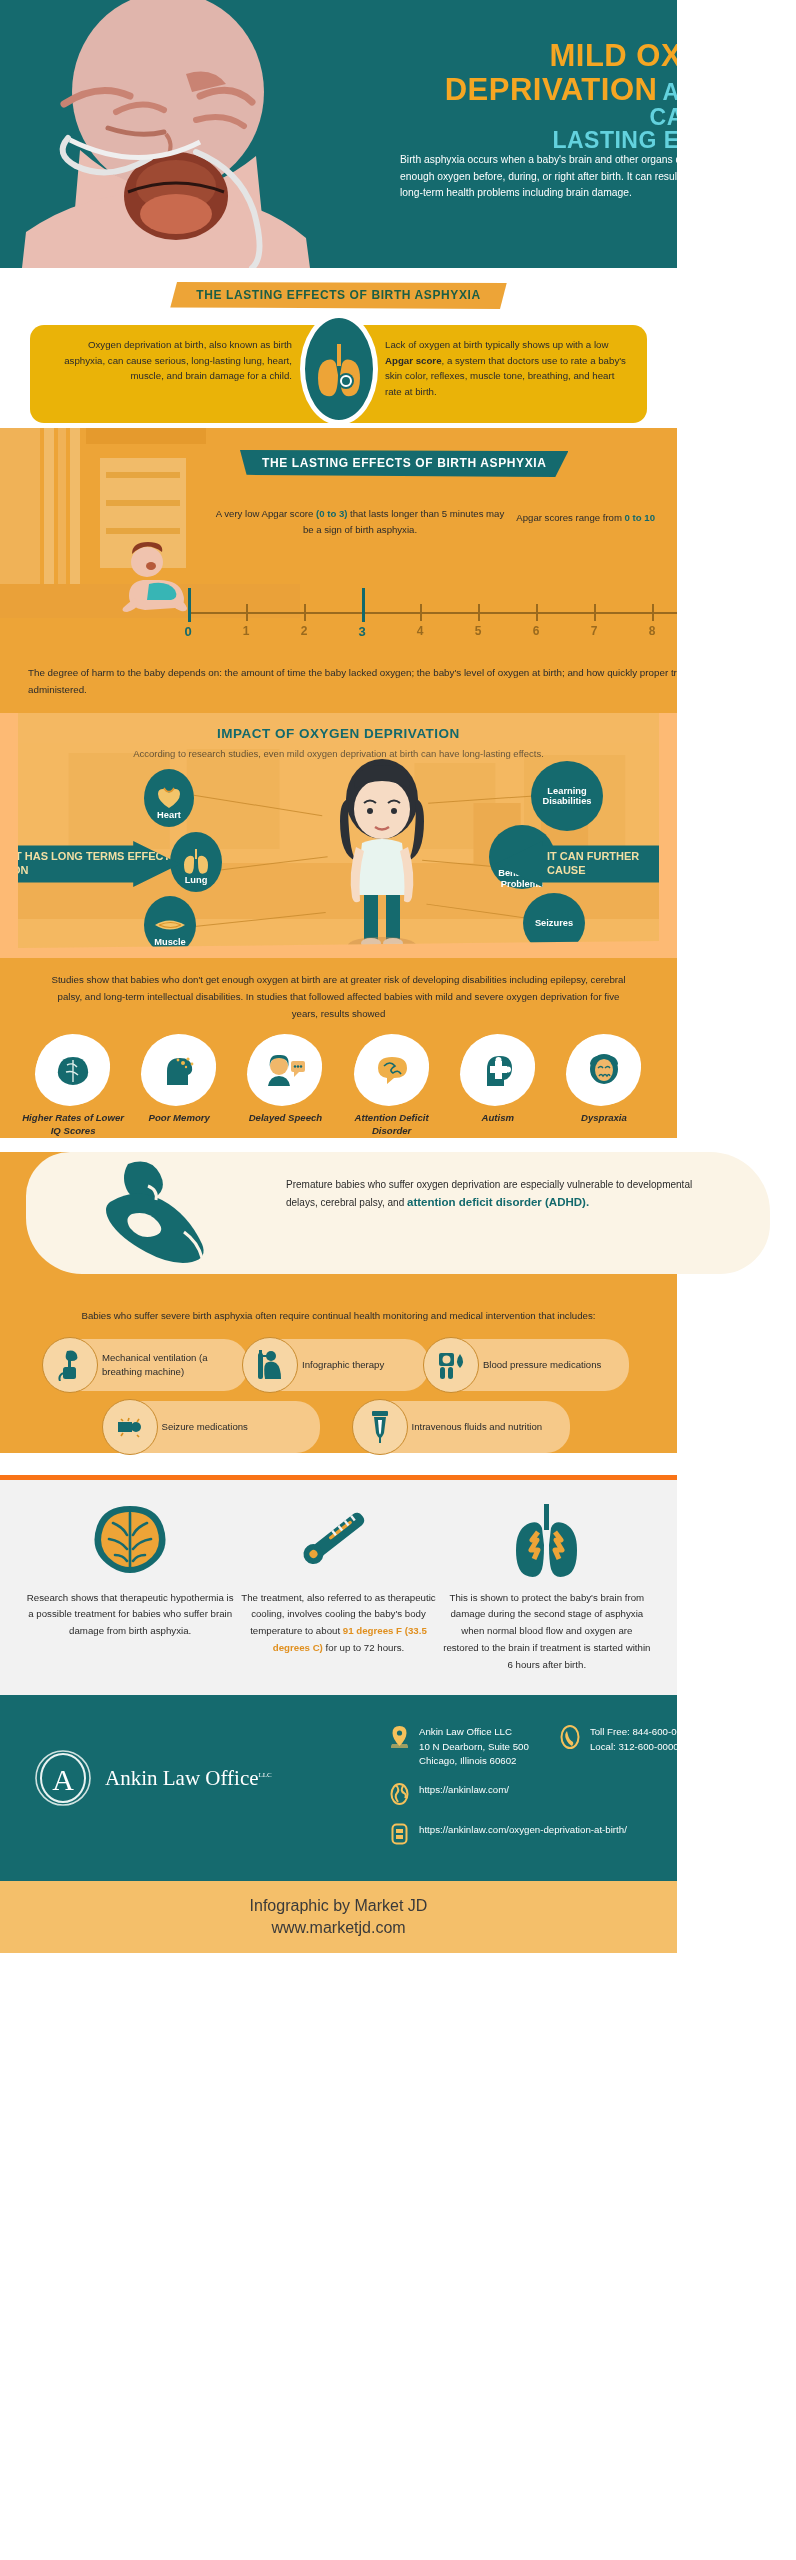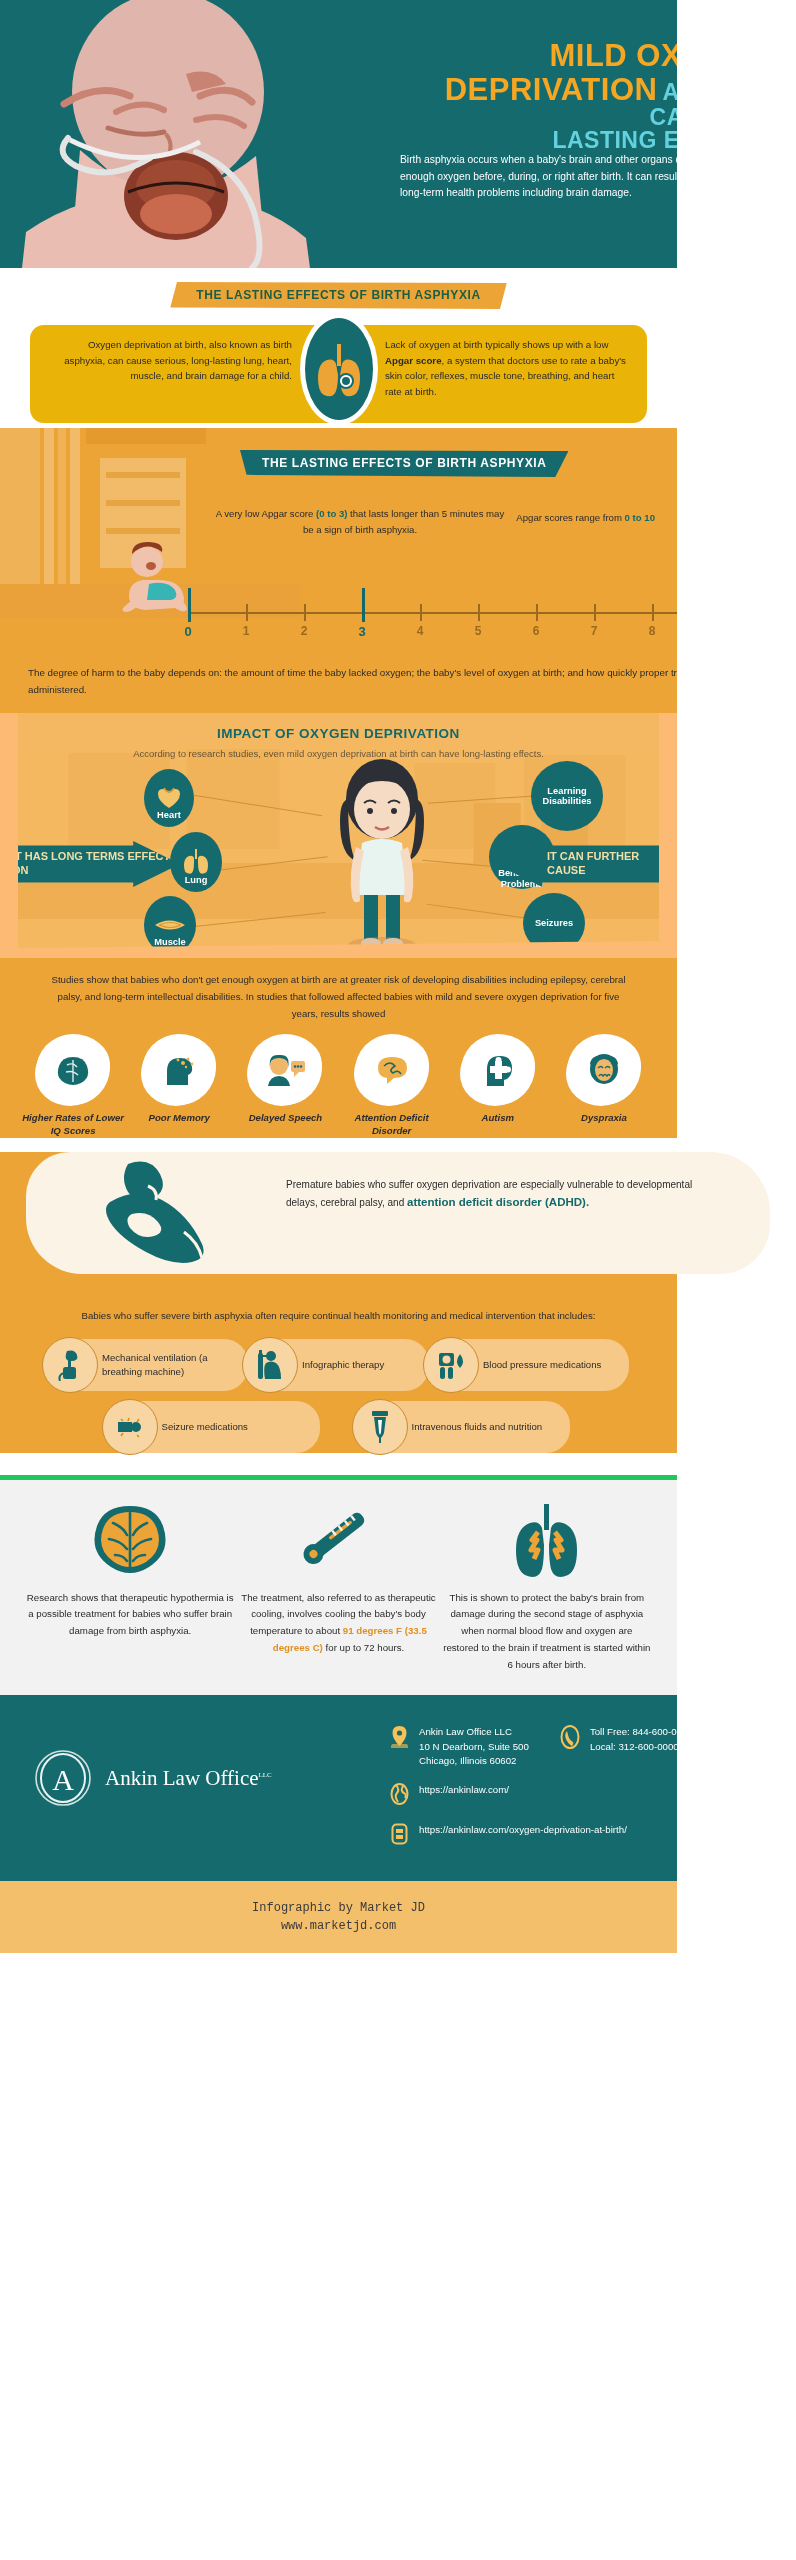--- a/index.html
+++ b/index.html
@@ -128,40 +128,40 @@
     display:flex;align-items:center;padding-left:54px;padding-right:14px;}
   .pill-ico{position:absolute;left:-6px;top:-2px;width:56px;height:56px;
     border-radius:50%;background:#F7D6A4;border:1.4px solid #C98B2E;
     display:flex;align-items:center;justify-content:center;}
   .pill-lab{font-size:9.6px;line-height:1.45;color:#2b2b2b;}
   .p1{width:232px;} .p2{width:208px;} .p3{width:232px;}
   .p4{width:212px;} .p5{width:212px;}
 
   
   .sec-hypo{background:#F2F2F2;margin-top:22px;padding:18px 26px 22px;
-    display:flex;justify-content:space-between;border-top:5px solid #22c55e;}
+    display:flex;justify-content:space-between;border-top:5px solid #f97316;}
   .hypo-col{width:232px;text-align:center;}
   .hypo-ico{height:84px;display:flex;align-items:center;justify-content:center;}
   .hypo-p{margin-top:8px;font-size:9.7px;line-height:1.72;color:#2b2b2b;}
   .hypo-p b{color:#E09020;}
 
   
   .footer{background:#156A6E;height:186px;position:relative;}
   .logo-wrap{position:absolute;left:34px;top:54px;display:flex;align-items:center;gap:13px;}
   .logo-mark{width:58px;height:58px;}
   .logo-txt{color:#fff;font-family:"Liberation Serif",serif;font-size:21px;}
   .logo-txt sup{font-size:7px;vertical-align:super;}
   .contact{position:absolute;left:388px;top:30px;width:380px;color:#fff;}
   .c-row{display:flex;gap:9px;margin-bottom:14px;align-items:flex-start;}
   .c-ico{width:22px;height:26px;flex:0 0 22px;display:flex;align-items:flex-start;justify-content:center;}
   .c-txt{font-size:9.7px;line-height:1.5;}
   .contact-top{display:flex;gap:30px;}
   .credit{background:#F4BF6A;height:72px;display:flex;flex-direction:column;
     align-items:center;justify-content:center;gap:4px;}
-  .credit div{font-size:12px;color:#3a3a3a;font-family:Liberation Mono, monospace;}
+  .credit div{font-size:16px;color:#3a3a3a;}
 </style>
 </head>
 <body>
 
 <div class="page">
 
   <div class="hero">
     <svg class="hero-baby" viewBox="0 0 390 268">
       <ellipse cx="168" cy="92" rx="96" ry="100" fill="#E0B5AC"></ellipse>
       <path d="M80 150 q88 78 176 6 l6 60 q-92 46 -188 4z" fill="#E9BDB2"></path>

